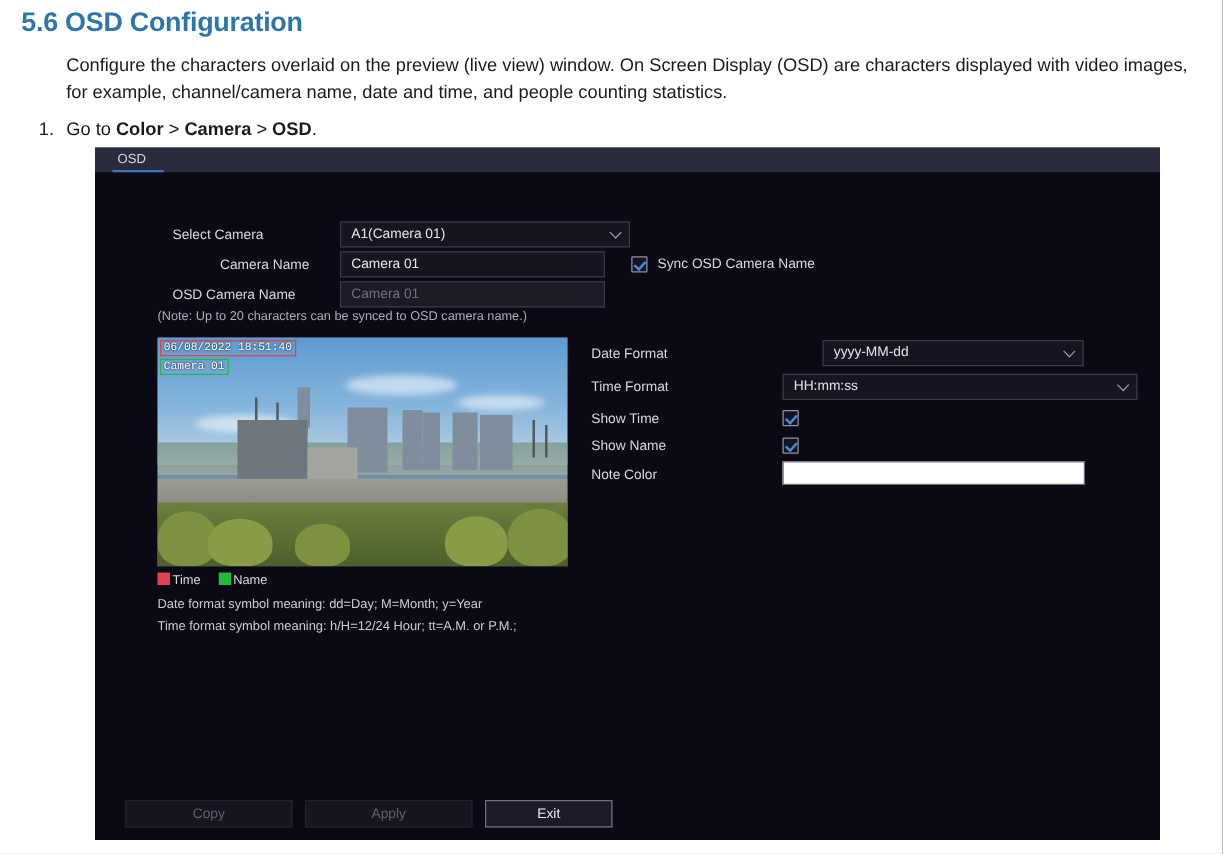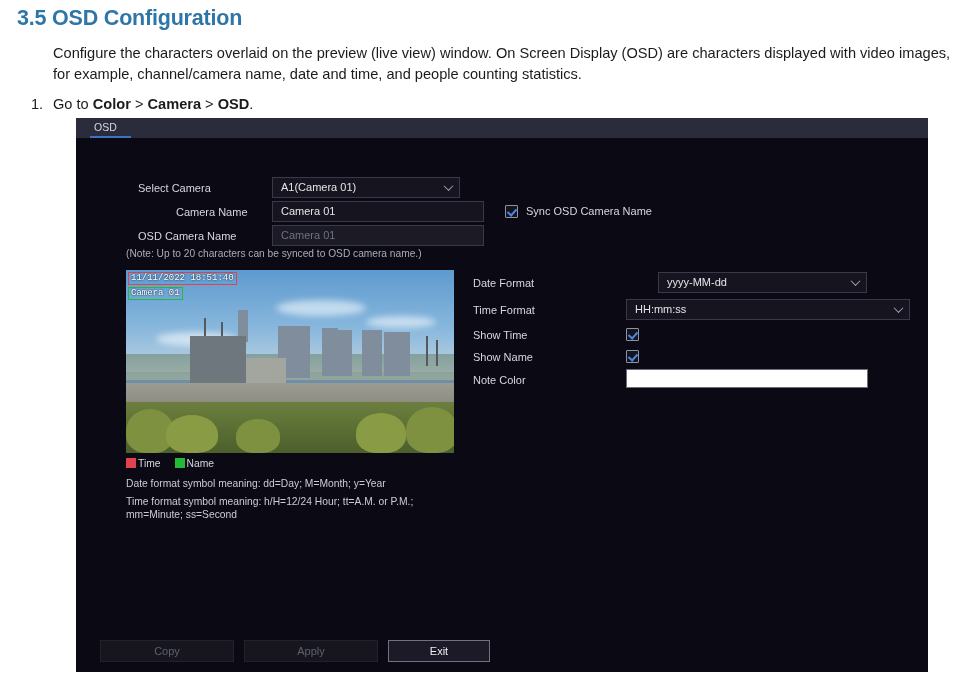--- a/index.html
+++ b/index.html
@@ -257,38 +257,38 @@
   }
   .btn.active {
     color: #eceef2;
     background: #1b1a26;
     border: 1px solid #6e7384;
   }
 </style>
 </head>
 <body>
 
-<div class="doc-heading">3.5 OSD Configuration</div>
+<div class="doc-heading">5.6 OSD Configuration</div>
 
 <div class="doc-para">Configure the characters overlaid on the preview (live view) window. On Screen Display (OSD) are characters displayed with video images, for example, channel/camera name, date and time, and people counting statistics.</div>
 
 <div class="doc-step">
   <span class="num">1.</span><span>Go to </span><b>Color</b><span> &gt; </span><b>Camera</b><span> &gt; </span><b>OSD</b><span>.</span>
 </div>
 
 <div class="panel">
 
   <div class="panel-header">
     <div class="tab">OSD</div>
   </div>
 
   <div class="panel-body">
 
     <div class="lbl" style="left:62px; top:44px;">Select Camera</div>
-    <div class="field select" style="left:196px; top:39px; width:188px;">
+    <div class="field select" style="left:196px; top:39px; width:232px;">
       <span>A1(Camera 01)</span>
       <span class="chev"></span>
     </div>
 
     <div class="lbl" style="left:62px; top:68px;margin-left:38px;">Camera Name</div>
     <div class="field" style="left:196px; top:63px; width:212px;">
       <span>Camera 01</span>
     </div>
 
     <div class="cb checked" style="left:429px; top:67px;"></div>
@@ -327,30 +327,29 @@
       <div class="roof" style="left:20px; top:140px; width:120px; height:10px;"></div>
       <div class="roof" style="left:150px; top:146px; width:150px; height:12px; background:#a08a6f;"></div>
 
       <div class="trees"></div>
       <div class="tree" style="left:0px; width:48px; height:44px;"></div>
       <div class="tree" style="left:40px; width:52px; height:38px; background:#8a9b45;"></div>
       <div class="tree" style="left:110px; width:44px; height:34px;"></div>
       <div class="tree" style="left:230px; width:50px; height:40px; background:#8a9b45;"></div>
       <div class="tree" style="left:280px; width:52px; height:46px;"></div>
 
-      <div class="osd-time" style="border-color: rgb(224, 66, 78);">11/11/2022 18:51:40</div>
+      <div class="osd-time" style="border-color: rgb(224, 66, 78);">06/08/2022 18:51:40</div>
       <div class="osd-name" style="border-color: rgb(37, 184, 58);">Camera 01</div>
     </div>
 
     <div class="legend">
       <span class="swatch-sq sw-time" style="background: rgb(224, 66, 78);"></span><span>Time</span><span class="gap"></span><span class="swatch-sq sw-name" style="background: rgb(37, 184, 58);"></span><span>Name</span>
     </div>
     <div class="legend-line" style="top:339px;">Date format symbol meaning: dd=Day; M=Month; y=Year</div>
     <div class="legend-line" style="top:357px;">Time format symbol meaning: h/H=12/24 Hour; tt=A.M. or P.M.;</div>
-    <div class="legend-line" style="top:370px;">mm=Minute; ss=Second</div>
 
     <div class="lbl" style="left:397px; top:139px;">Date Format</div>
     <div class="field select" style="left:582px; top:134px; width:209px;">
       <span>yyyy-MM-dd</span>
       <span class="chev"></span>
     </div>
 
     <div class="lbl" style="left:397px; top:166px;">Time Format</div>
     <div class="field select" style="left:550px; top:161px; width:284px;">
       <span>HH:mm:ss</span>

